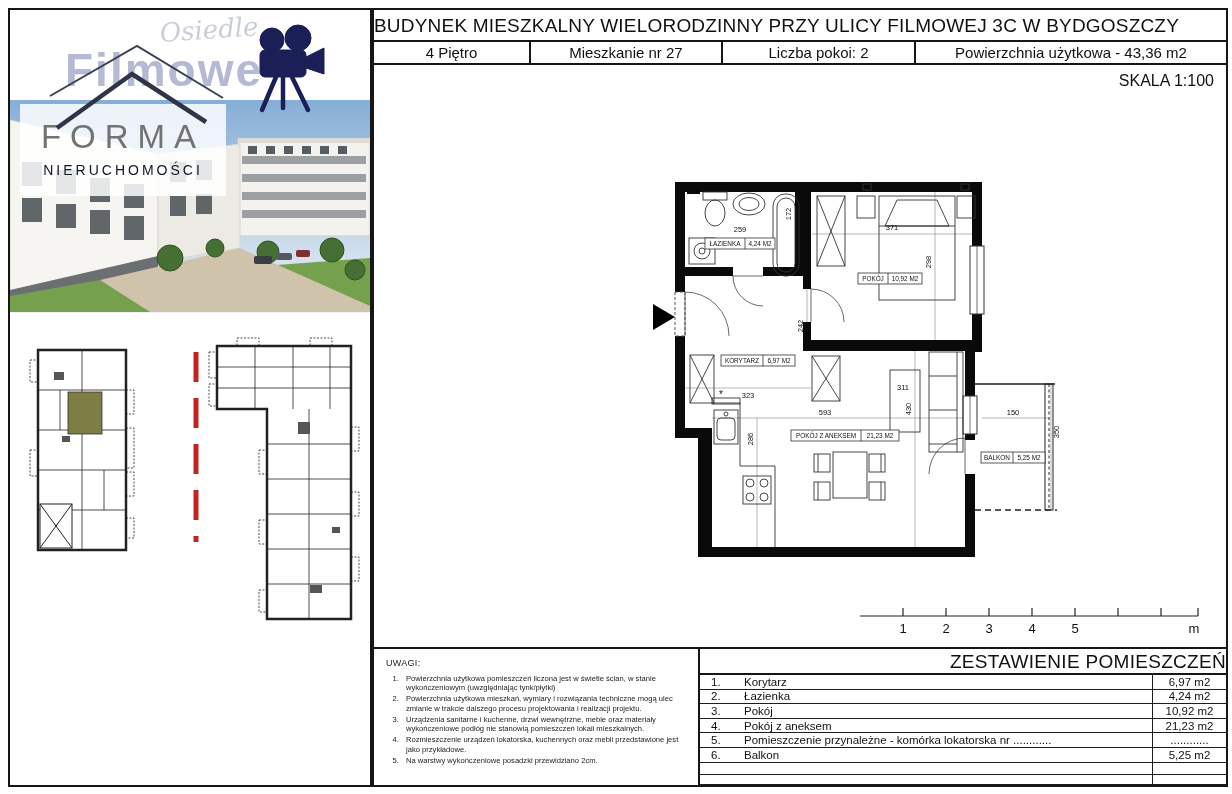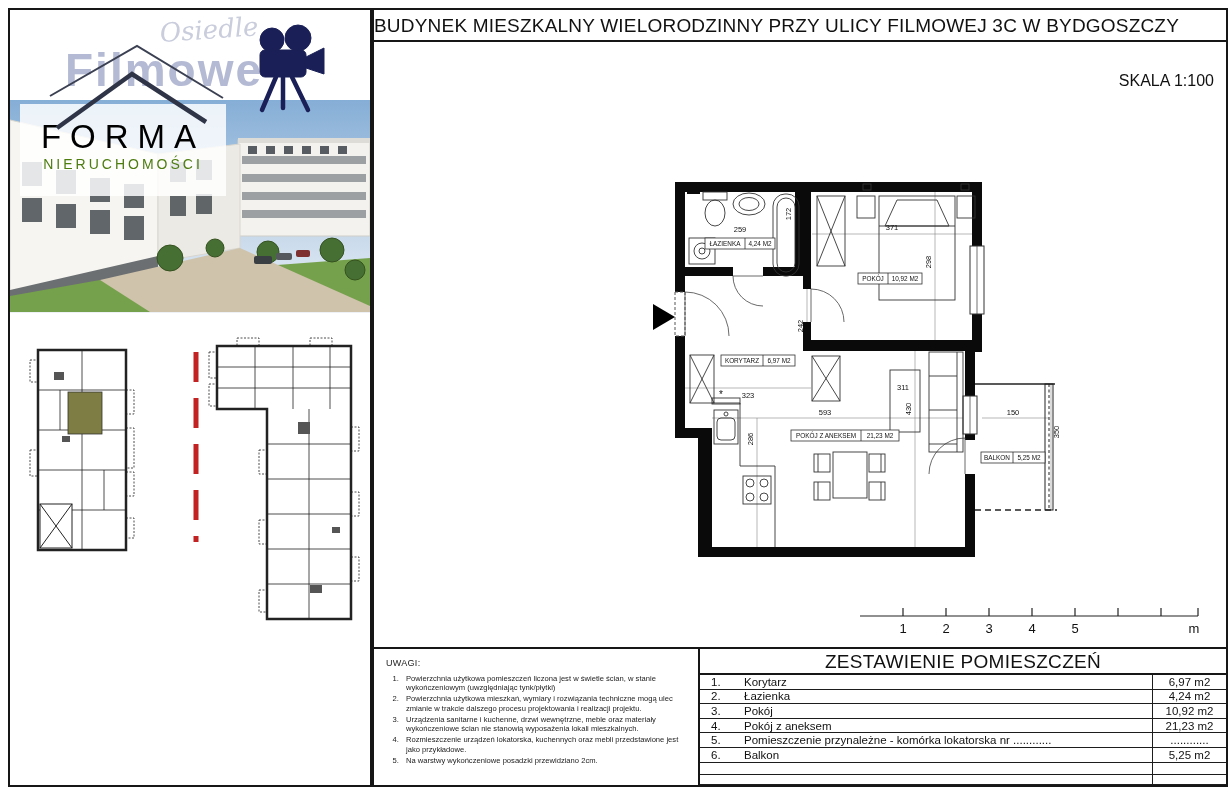--- a/index.html
+++ b/index.html
@@ -9,22 +9,22 @@
   .panel { position:absolute; border:2px solid #161616; background:#fff; }
   #left-panel  { left:8px; top:8px; width:364px; height:779px; }
   #right-panel { left:372px; top:8px; width:856px; height:779px; }
 
   
   .logo-area { position:absolute; top:0; left:0; width:360px; height:90px; background:#fff; }
   .logo-svg  { position:absolute; top:0; left:0; z-index:3; overflow:visible; }
   .photo { position:absolute; top:90px; left:0; width:360px; height:213px; overflow:hidden; }
   .forma-box { position:absolute; top:94px; left:10px; width:206px; height:92px;
                background:rgba(255,255,255,.84); z-index:2; text-align:center; }
-  .forma-main { margin-top:14px; font-size:33px; letter-spacing:9px; color:#000000; font-weight:400; }
-  .forma-sub  { font-size:14px; letter-spacing:3px; color:#4d7c0f; }
+  .forma-main { margin-top:14px; font-size:33px; letter-spacing:9px; color:#737373; font-weight:400; }
+  .forma-sub  { margin-top:6px; font-size:14px; letter-spacing:3px; color:#0f172a; }
   .mini-plans { position:absolute; top:322px; left:0; width:360px; height:330px; }
 
   
   .hdr-title { position:absolute; top:0; left:0; width:852px; height:32px; line-height:31px;
                text-align:left; font-size:19px; border-bottom:2px solid #161616; letter-spacing:.2px; }
   .hdr-row { position:absolute; top:32px; left:0; width:852px; height:23px; display:flex;
              border-bottom:2px solid #161616; font-size:15px; }
   .hdr-cell { border-right:2px solid #161616; display:flex; align-items:center; justify-content:center; }
   .hdr-cell:last-child { border-right:none; }
   .hc1{width:157px;} .hc2{width:192px;} .hc3{width:193px;} .hc4{flex:1;}
@@ -35,21 +35,21 @@
   .ruler-wrap { position:absolute; left:478px; top:590px; width:362px; height:44px; }
 
   .bottom-section { position:absolute; left:0; top:637px; width:852px; height:138px;
                     border-top:2px solid #161616; display:flex; overflow:hidden; }
   .uwagi { width:324px; padding:9px 12px 0 12px; font-size:7.6px; line-height:1.22; color:#222; }
   .uwagi h4 { font-size:9px; font-weight:400; margin-bottom:5px; letter-spacing:.3px; }
   .uwagi ol { padding-left:15px; }
   .uwagi li { margin-bottom:2px; padding-left:5px; }
 
   .row-table { flex:1; border-left:2px solid #161616; display:flex; flex-direction:column; overflow:hidden; }
-  .rt-title { height:26px; line-height:25px; text-align:center; font-size:19px;
+  .rt-title { height:26px; line-height:25px; text-align:right; font-size:19px;
               border-bottom:2px solid #161616; letter-spacing:.3px; }
   .rt-row { height:15px; display:flex; align-items:center; border-bottom:1.5px solid #1d1d1d; font-size:11.5px; }
   .rt-row.empty1 { height:13px; } .rt-row.empty2 { height:10px; } .rt-row.empty3 { flex:1; border-bottom:none; }
   .rt-no   { width:44px; padding-left:11px; }
   .rt-name { flex:1; }
   .rt-val  { width:74px; align-self:stretch; border-left:1.5px solid #1d1d1d;
              display:flex; align-items:center; justify-content:center; }
 
   svg text { font-family:"Liberation Sans",sans-serif; }
   .dim { font-size:7.5px; fill:#111; }
@@ -187,20 +187,26 @@
         <rect x="300" y="253" width="12" height="8" fill="#555" stroke="none"></rect>
         <rect x="322" y="195" width="8" height="6" fill="#555" stroke="none"></rect>
       </g>
     </svg>
   </div>
 </div>
 
 <div id="right-panel" class="panel">
 
   <div class="hdr-title">BUDYNEK MIESZKALNY WIELORODZINNY PRZY ULICY FILMOWEJ 3C W BYDGOSZCZY</div>
+  <div class="hdr-row">
+    <div class="hdr-cell hc1">4 Piętro</div>
+    <div class="hdr-cell hc2">Mieszkanie nr 27</div>
+    <div class="hdr-cell hc3">Liczba pokoi: 2</div>
+    <div class="hdr-cell hc4">Powierzchnia użytkowa - 43,36 m2</div>
+  </div>
 
   <div class="skala">SKALA 1:100</div>
 
   <div class="plan-wrap">
   <svg width="432" height="424" viewBox="0 0 432 424">
 
     <g stroke="#888" stroke-width=".6">
       <line x1="167" y1="68" x2="327" y2="68"></line>
       <line x1="290" y1="26" x2="290" y2="174"></line>
       <line x1="40" y1="222" x2="166" y2="222"></line>
@@ -395,21 +401,21 @@
       </g>
     </svg>
   </div>
 
   <div class="bottom-section">
     <div class="uwagi">
       <h4>UWAGI:</h4>
       <ol>
         <li>Powierzchnia użytkowa pomieszczeń liczona jest w świetle ścian, w stanie wykończeniowym (uwzględniając tynk/płytki)</li>
         <li>Powierzchnia użytkowa mieszkań, wymiary i rozwiązania techniczne mogą ulec zmianie w trakcie dalszego procesu projektowania i realizacji projektu.</li>
-        <li>Urządzenia sanitarne i kuchenne, drzwi wewnętrzne, meble oraz materiały wykończeniowe ścian nie stanowią wyposażenia lokali mieszkalnych.</li>
+        <li>Urządzenia sanitarne i kuchenne, drzwi wewnętrzne, meble oraz materiały wykończeniowe podłóg nie stanowią pomieszczeń lokali mieszkalnych.</li>
         <li>Rozmieszczenie urządzeń lokatorska, kuchennych oraz mebli przedstawione jest jako przykładowe.</li>
         <li>Na warstwy wykończeniowe posadzki przewidziano 2cm.</li>
       </ol>
     </div>
 
     <div class="row-table">
       <div class="rt-title">ZESTAWIENIE POMIESZCZEŃ</div>
 
       <div class="rt-row">
         <span class="rt-no">1.</span>

